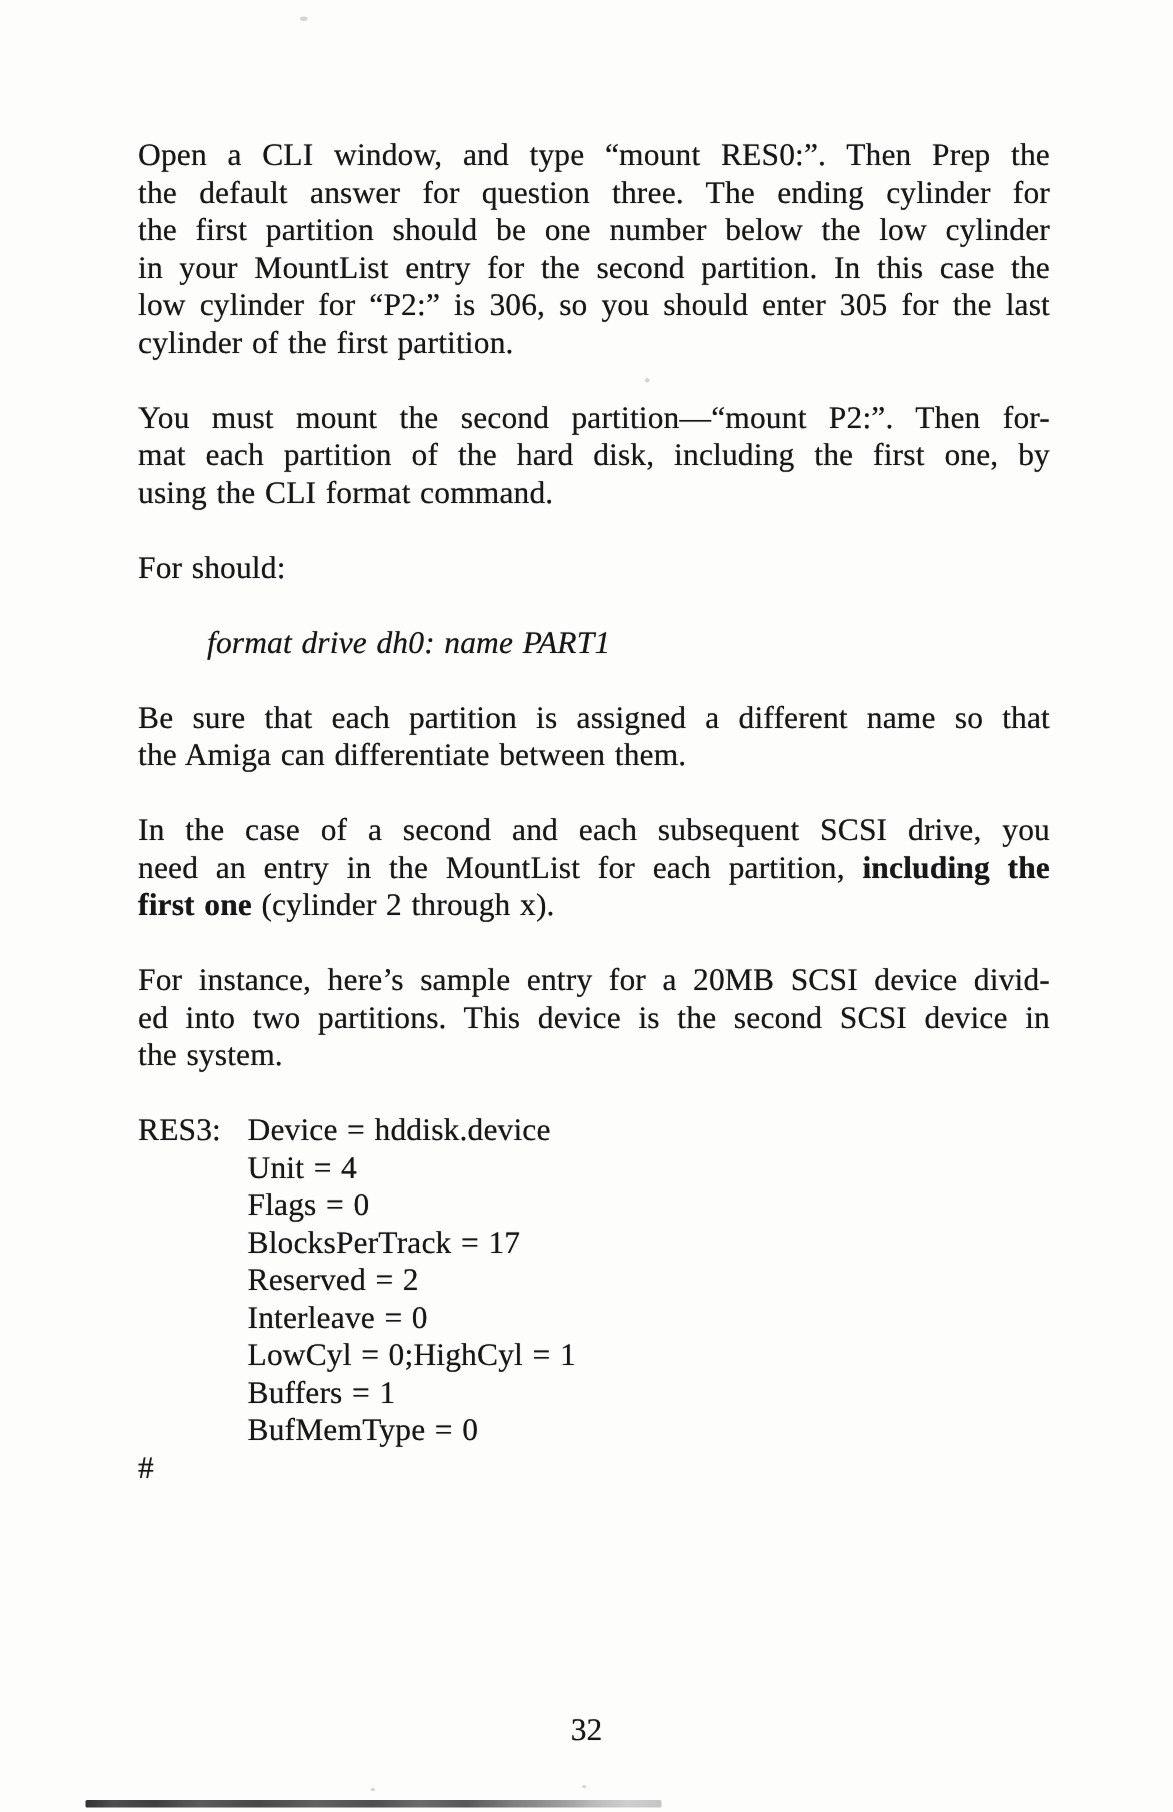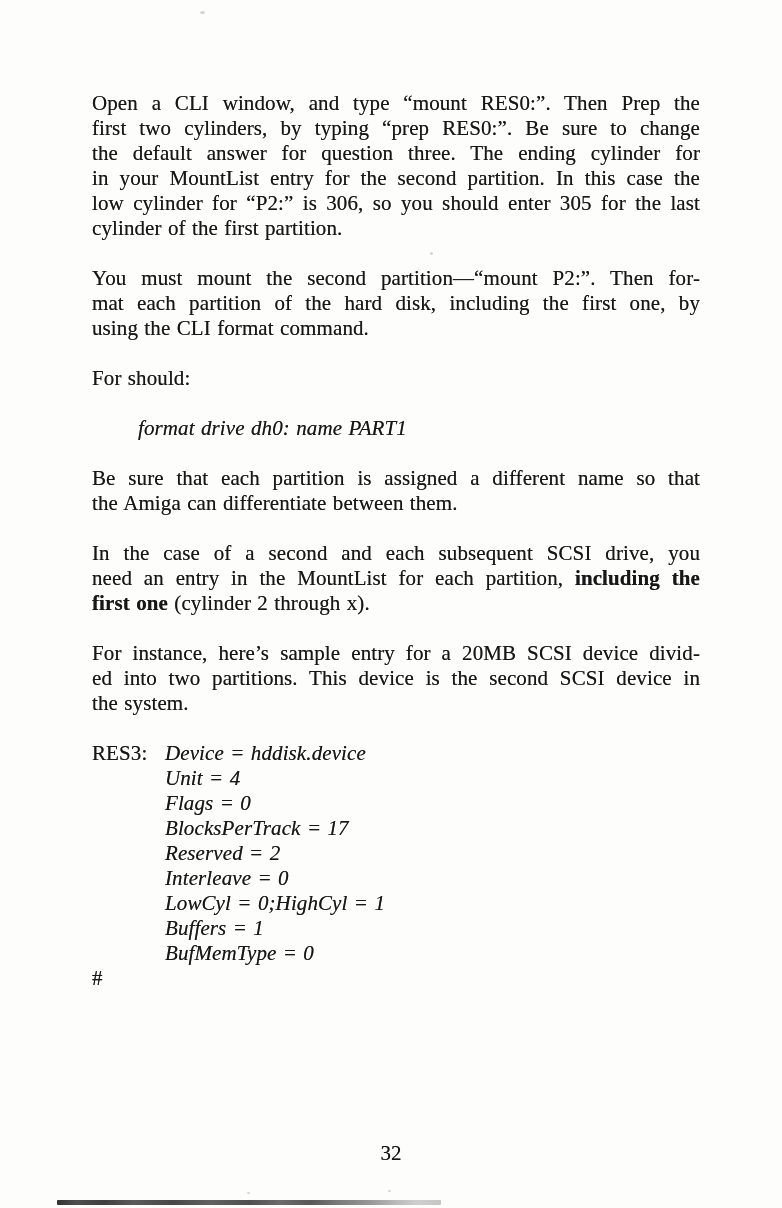--- a/index.html
+++ b/index.html
@@ -29,21 +29,21 @@
   }
   .block { margin: 0; }
   .line { min-height: 25px; }
   .line.just {
     text-align: justify;
     text-align-last: justify;
   }
   .code { padding-left: 46px; }
   .mountlist { display: flex; align-items: flex-start; }
   .ml-label { flex: 0 0 73px; }
-  .ml-lines { flex: 1 1 auto; font-style: italic; }
+  .ml-lines { flex: 1 1 auto; }
   b { font-weight: bold; text-align: right; }
   .page-number {
     position: absolute;
     left: 0;
     top: 1141px;
     width: 100%;
     text-align: center;
     font-size: 21px;
     text-shadow: 0 0 0.6px rgba(20,20,20,0.65);
   }
@@ -74,22 +74,22 @@
 
 <div class="page">
   <div class="speck s1"></div>
   <div class="speck s2"></div>
   <div class="speck s3"></div>
   <div class="speck s4"></div>
 
   <div class="text-column">
       <div class="block para">
         <div class="line just">Open a CLI window, and type “mount RES0:”. Then Prep the</div>
-        <div class="line just">first two cylinders, by typing “prep RES0:”. Be sure to change</div>
         <div class="line just">the default answer for question three. The ending cylinder for</div>
+        <div class="line just">the first partition should be one number below the low cylinder</div>
         <div class="line just">in your MountList entry for the second partition. In this case the</div>
         <div class="line just">low cylinder for “P2:” is 306, so you should enter 305 for the last</div>
         <div class="line">cylinder of the first partition.</div>
       </div>
       <div class="block para" style="margin-top: 25px;">
         <div class="line just">You must mount the second partition—“mount P2:”. Then for-</div>
         <div class="line just">mat each partition of the hard disk, including the first one, by</div>
         <div class="line">using the CLI format command.</div>
       </div>
       <div class="block para" style="margin-top: 25px;">

